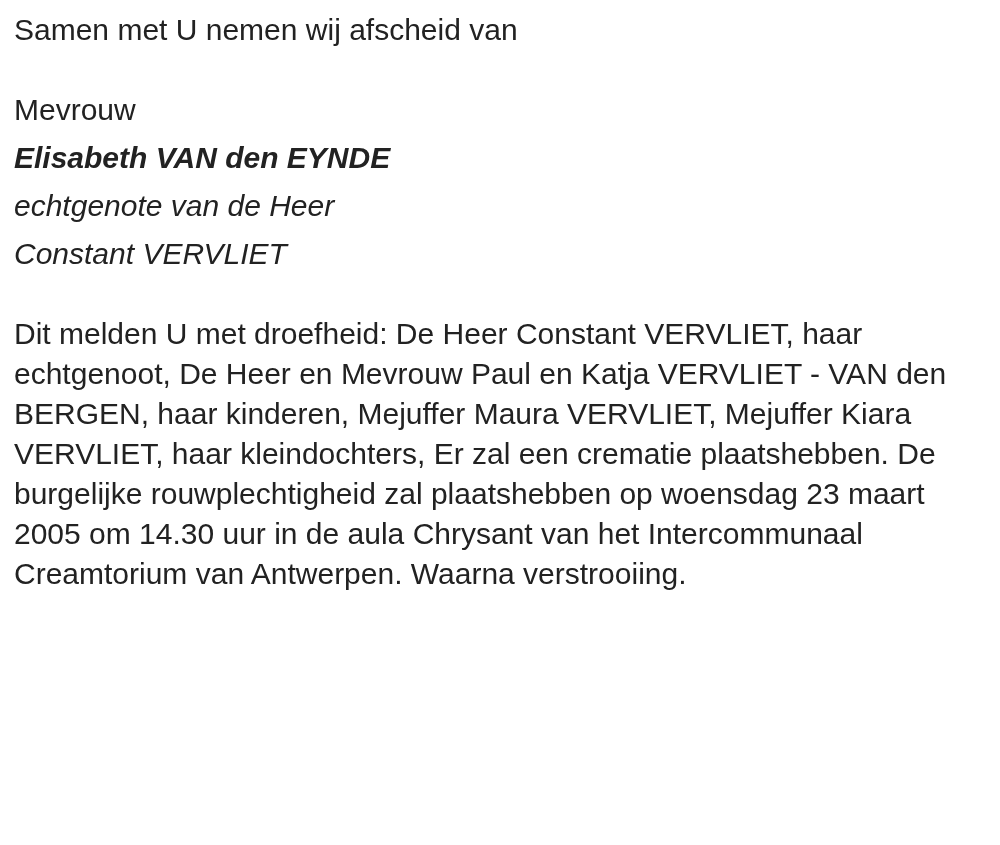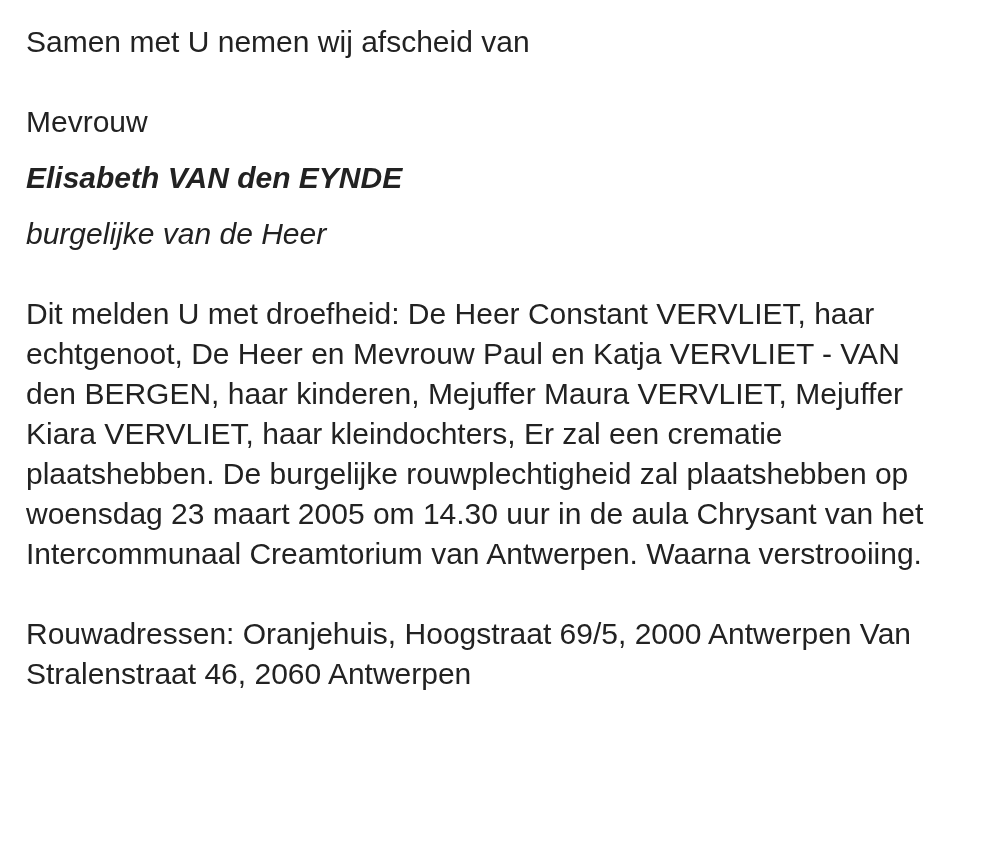--- a/index.html
+++ b/index.html
@@ -12,21 +12,21 @@
     width: 945px;
     min-height: 845px;
     padding: 6px 35px 0 10px;
     font-family: "Liberation Sans", sans-serif;
     font-size: 30px;
     line-height: 40px;
     color: #222222;
     background: #ffffff;
   }
   .page p {
-    margin: 16px;
+    margin: 4px;
   }
   
   .gap {
     margin-top: 40px !important;
   }
   
   .tight {
     margin-top: 8px !important;
     font-style: italic;
   }
@@ -37,20 +37,20 @@
 </head>
 <body style="background: rgb(255, 255, 255);">
 
 <div class="page" style="color: rgb(34, 34, 34); background: rgb(255, 255, 255);">
   <p>Samen met U nemen wij afscheid van</p>
 
   <p class="gap">Mevrouw</p>
 
   <p class="tight bold">Elisabeth VAN den EYNDE</p>
 
-  <p class="tight">burgelijke van de Heer</p>
+  <p class="tight">echtgenote van de Heer</p>
 
+  <p class="tight">Constant VERVLIET</p>
 
 
   <p class="gap">Dit melden U met droefheid: De Heer Constant VERVLIET, haar echtgenoot, De Heer en Mevrouw Paul en Katja VERVLIET - VAN den BERGEN, haar kinderen, Mejuffer Maura VERVLIET, Mejuffer Kiara VERVLIET, haar kleindochters, Er zal een crematie plaatshebben. De burgelijke rouwplechtigheid zal plaatshebben op woensdag 23 maart 2005 om 14.30 uur in de aula Chrysant van het Intercommunaal Creamtorium van Antwerpen. Waarna verstrooiing.</p>
 
-  <p class="gap">Rouwadressen: Oranjehuis, Hoogstraat 69/5, 2000 Antwerpen Van Stralenstraat 46, 2060 Antwerpen</p>
 </div>
 
 </body></html>

